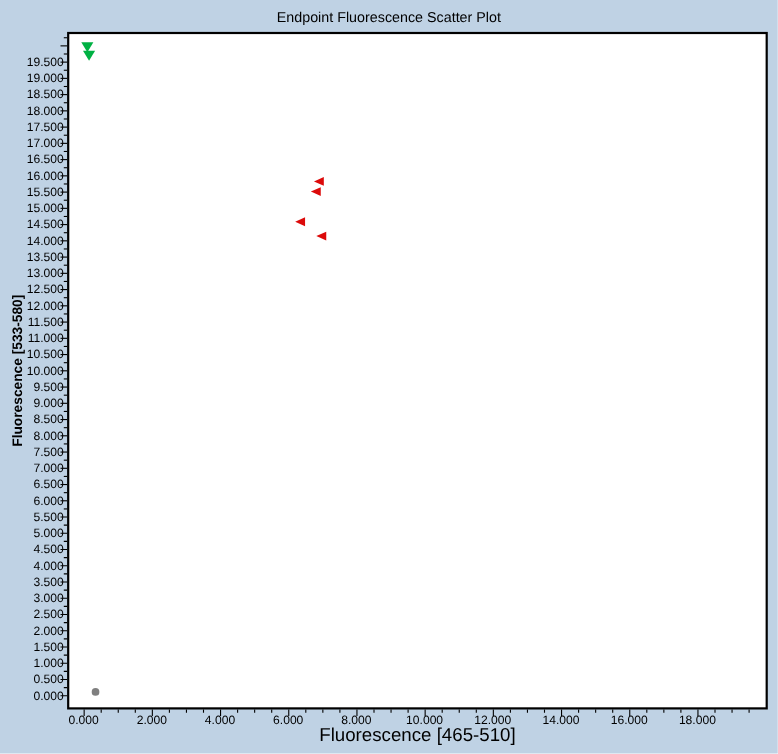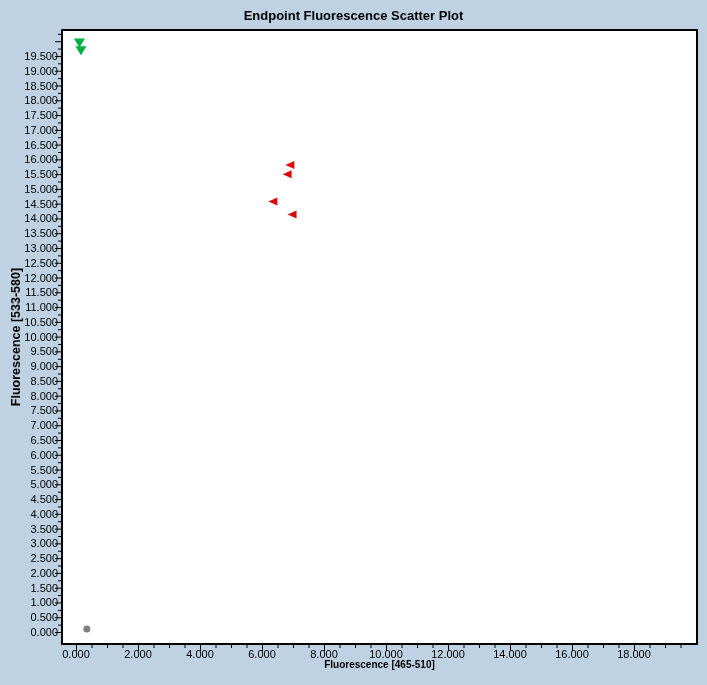--- a/index.html
+++ b/index.html
@@ -11,31 +11,31 @@
     background: #BFD2E4;
     overflow: hidden;
   }
   .chart-title {
     position: absolute;
     top: 8px;
     left: 0;
     width: 707px;
     text-align: center;
     font-size: 13px;
-    font-weight: bold;
+    font-weight: normal;
     color: #000000;
   }
   .x-axis-title {
     position: absolute;
     top: 659px;
     left: 62px;
     width: 635px;
     text-align: center;
-    font-size: 10px;
-    font-weight: bold;
+    font-size: 17px;
+    font-weight: normal;
     color: #000000;
     white-space: nowrap;
   }
   .y-axis-title {
     position: absolute;
     top: 337px;
     left: 16px;
     transform: translate(-50%, -50%) rotate(-90deg);
     font-size: 12.5px;
     font-weight: bold;

